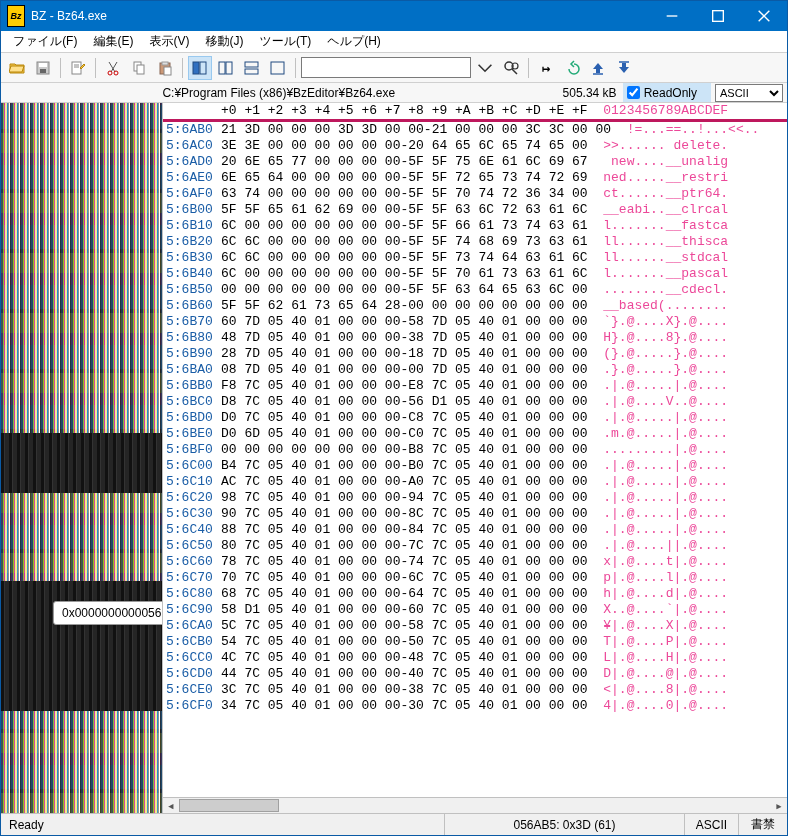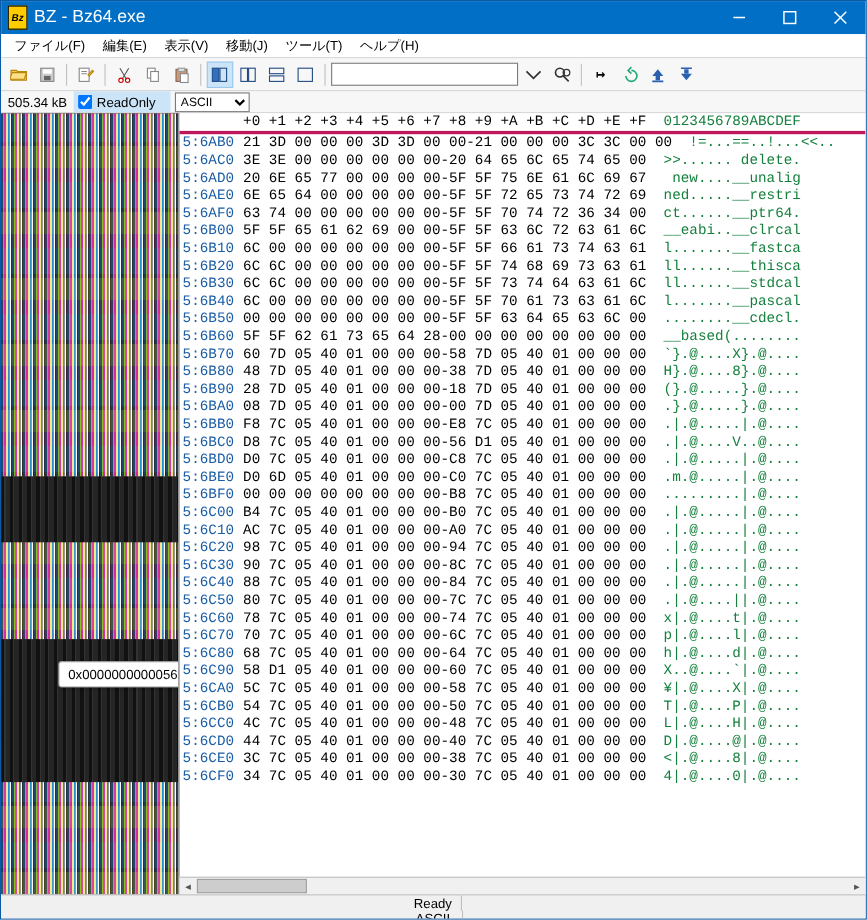--- a/index.html
+++ b/index.html
@@ -27,21 +27,21 @@
     width: 18px; height: 22px;
     background: #ffcc00;
     border: 1px solid #000;
     color: #000;
     font-size: 9px;
     font-weight: bold;
     display: flex; align-items: center; justify-content: center;
     margin-right: 6px;
     font-style: italic;
   }
-  .titlebar .title { flex: 1; font-size: 16px; }
+  .titlebar .title { flex: 1; font-size: 12px; }
   .titlebar .winbtns { display: flex; }
   .titlebar .winbtn {
     width: 46px; height: 30px;
     display: flex; align-items: center; justify-content: center;
     color: #fff;
     font-family: monospace;
   }
   
   .menubar {
     background: #fff;
@@ -178,21 +178,21 @@
   }
   .hexrows {
     flex: 1;
     overflow: hidden;
     padding-left:3px;
     white-space: pre;
   }
   .hexrow { display:flex; line-height:16px; height:16px;}
   .hex-off { color:#1a5da6; width:55px;}
   .hex-bytes { color:#000; flex:0 0 auto;}
-  .hex-ascii { color:#15803d;}
+  .hex-ascii { color:#ec4899;}
   .hscroll {
     height:16px;
     background: #f0f0f0;
     border-top:1px solid #c0c0c0;
     position:relative;
   }
   .hscroll .thumb {
     position:absolute; left:16px; top:1px;
     width:100px; height:13px;
     background:#cdcdcd;
@@ -204,23 +204,22 @@
     display:flex;align-items:center;justify-content:center;
     color:#555;
   }
   .hscroll .arrow.right { right:0;}
   
   .statusbar {
     height: 22px;
     background: #f0f0f0;
     border-top: 1px solid #c0c0c0;
     display: flex;
-    align-items: center;
-    font-size: 12px;
-    flex-direction: column;
+    align-items: flex-end;
+    font-size: 12px;
   }
   .statusbar .cell {
     border-right: 1px solid #c0c0c0;
     height:100%;
     display:flex; align-items:center;
     padding: 0 8px;
   }
   .statusbar .cell.flex1 { flex:1;}
   svg { width:16px; height:16px; }
 </style>
@@ -360,20 +359,21 @@
   <div class="tbtn">
     <svg viewBox="0 0 16 16">
         <path d="M8 13l5-6H3z" fill="#2a60b0"></path>
         <rect x="6" y="3" width="4" height="4" fill="#2a60b0"></rect>
         <line x1="3" y1="2" x2="13" y2="2" stroke="#2a60b0" stroke-width="1.5"></line>
       </svg>
   </div>
 </div>
 
 <div class="infobar">
+  <div class="filepath">C:¥Program Files (x86)¥BzEditor¥Bz64.exe</div>
   <div class="filesize">505.34 kB</div>
   <label class="readonly">
     <input type="checkbox" checked="" style="">
     <span>ReadOnly</span>
   </label>
   <select class="enc">
     <option>ASCII</option>
   </select>
 </div>
 
@@ -394,15 +394,16 @@
     <div class="hscroll">
       <div class="arrow left">◂</div>
       <div class="thumb"></div>
       <div class="arrow right">▸</div>
     </div>
   </div>
 </div>
 
 <div class="statusbar">
   <div class="cell flex1">Ready</div>
+  <div class="cell" style="width:240px;justify-content:center;">056AB5: 0x3D (61)</div>
   <div class="cell" style="width:54px;justify-content:center;">ASCII</div>
   <div class="cell" style="width:48px;justify-content:center;border-right:none;">書禁</div>
 </div>
 
 </body></html>

